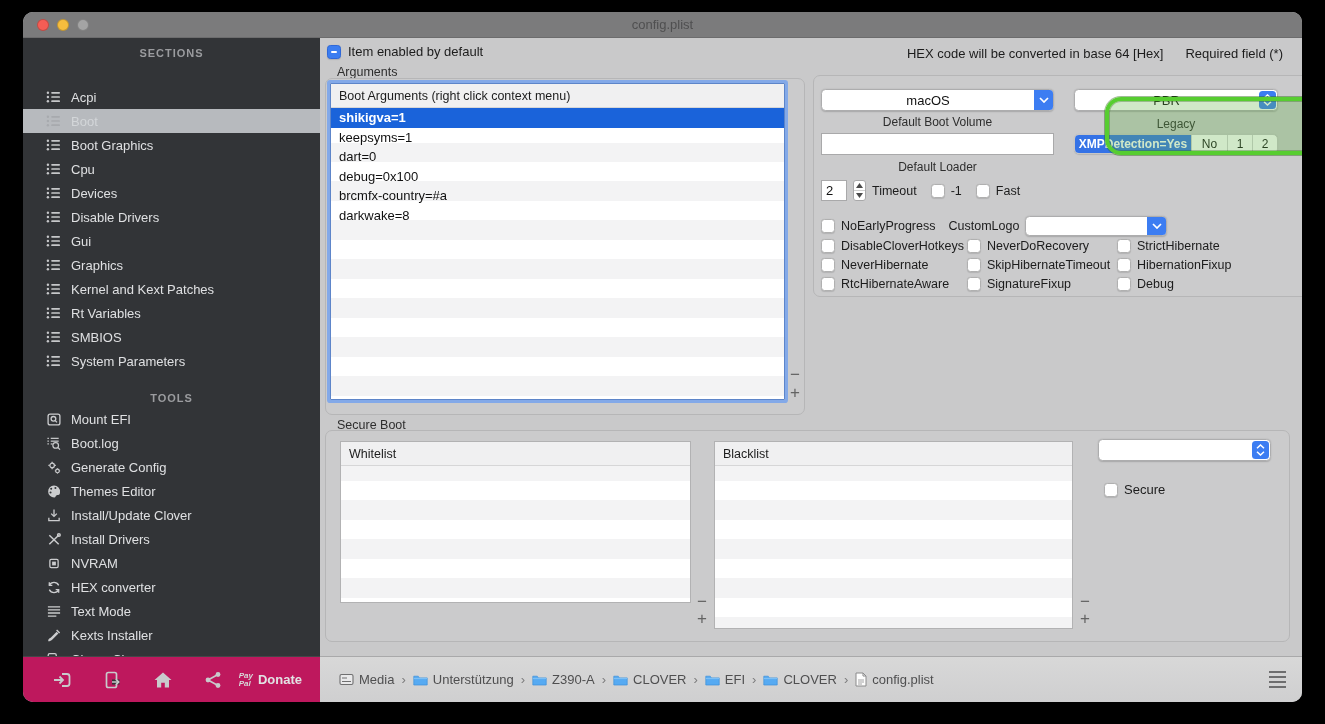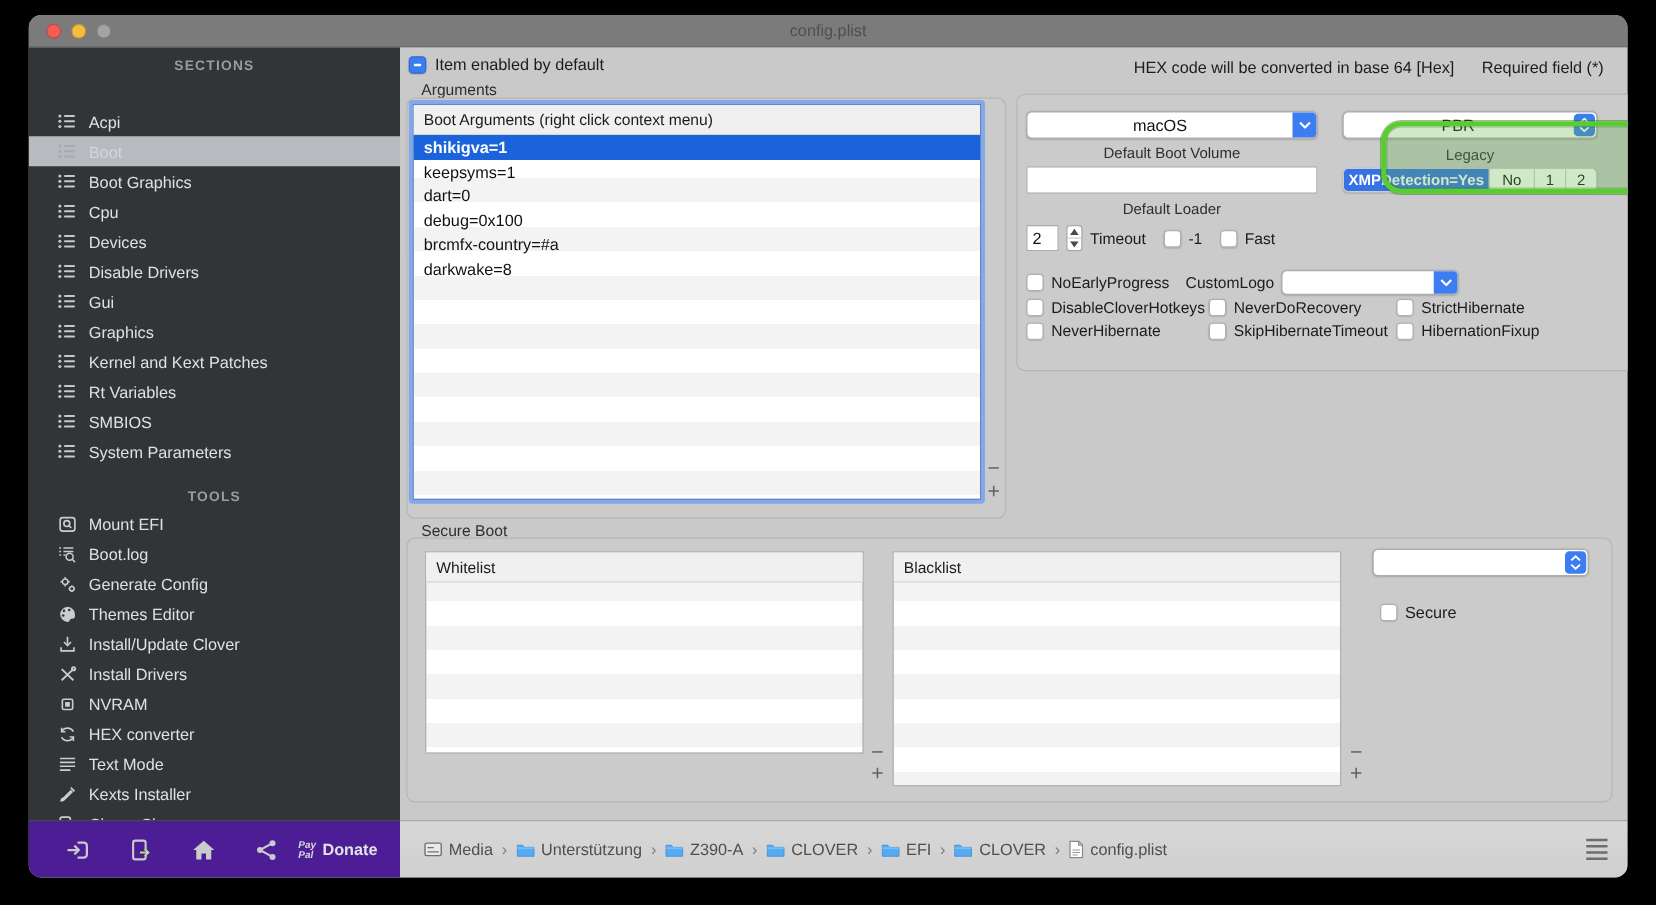--- a/index.html
+++ b/index.html
@@ -17,21 +17,21 @@
   #win-title{position:absolute;left:0;right:0;text-align:center;font-size:13px;color:#4f4f50;}
   
   #sidebar{position:absolute;left:0;top:26px;width:297px;bottom:46px;background:#323437;color:#dfe0e2;}
   .side-hdr{height:16px;margin-top:7px;text-align:center;font-size:11px;letter-spacing:1px;color:#9b9c9f;
     line-height:16px;font-weight:bold;}
   .s-item{position:absolute;left:0;width:100%;height:24px;display:flex;align-items:center;gap:9px;
     padding-left:22px;font-size:13px;cursor:default;}
   .s-item .ico{width:17px;display:flex;justify-content:center;flex:none;}
   .s-item.sel{background:#b7babe;color:#d3d6d9;}
   .s-item.sel .ico{opacity:.55;}
-  #side-footer{position:absolute;left:0;bottom:0;width:297px;height:46px;background:#4c1d95;
+  #side-footer{position:absolute;left:0;bottom:0;width:297px;height:46px;background:#be185d;
     border-top:1px solid #454648;display:flex;align-items:center;padding:0 18px 0 14px;gap:0;}
   .f-ico{flex:1;display:flex;justify-content:center;align-items:center;}
   #donate-wrap{display:flex;align-items:center;gap:5px;flex:none;}
   #donate-label{font-size:13px;font-weight:bold;color:#e2e3e4;}
   .pp{font-size:8px;font-style:italic;font-weight:bold;color:#d8d9da;line-height:8px;text-align:left;}
   
   #main{position:absolute;left:297px;top:26px;right:0;bottom:46px;background:#c9c9ca;}
   #enable-row{position:absolute;left:7px;top:6px;display:flex;align-items:center;gap:7px;font-size:13px;color:#1c1c1c;}
   #top-notes{position:absolute;right:19px;top:8px;display:flex;gap:22px;font-size:13px;color:#1c1c1c;}
   
@@ -529,20 +529,34 @@
           </span>
         <span style="display:flex;align-items:center;gap:6px;width:145px">
             <span class="cb"></span>
             <span class="cb-lbl">NeverDoRecovery</span>
           </span>
         <span style="display:flex;align-items:center;gap:6px">
             <span class="cb"></span>
             <span class="cb-lbl">StrictHibernate</span>
           </span>
       </div>
+      <div class="hrow" style="left:7px;top:201px;gap:5px">
+        <span style="display:flex;align-items:center;gap:6px;width:141px">
+            <span class="cb"></span>
+            <span class="cb-lbl">RtcHibernateAware</span>
+          </span>
+        <span style="display:flex;align-items:center;gap:6px;width:145px">
+            <span class="cb"></span>
+            <span class="cb-lbl">SignatureFixup</span>
+          </span>
+        <span style="display:flex;align-items:center;gap:6px">
+            <span class="cb"></span>
+            <span class="cb-lbl">Debug</span>
+          </span>
+      </div>
     </div>
 
     <div id="annotation"></div>
 
     <div class="grouplabel" style="left:17px;top:380px">Secure Boot</div>
     <div class="groupbox" style="left:5px;top:392px;width:965px;height:212px">
       <div class="tbl" style="left:14px;top:10px;width:351px;height:162px">
         <div class="tbl-hdr">Whitelist</div>
       </div>
       <div class="pm" style="left:368px;top:164px">−</div>

